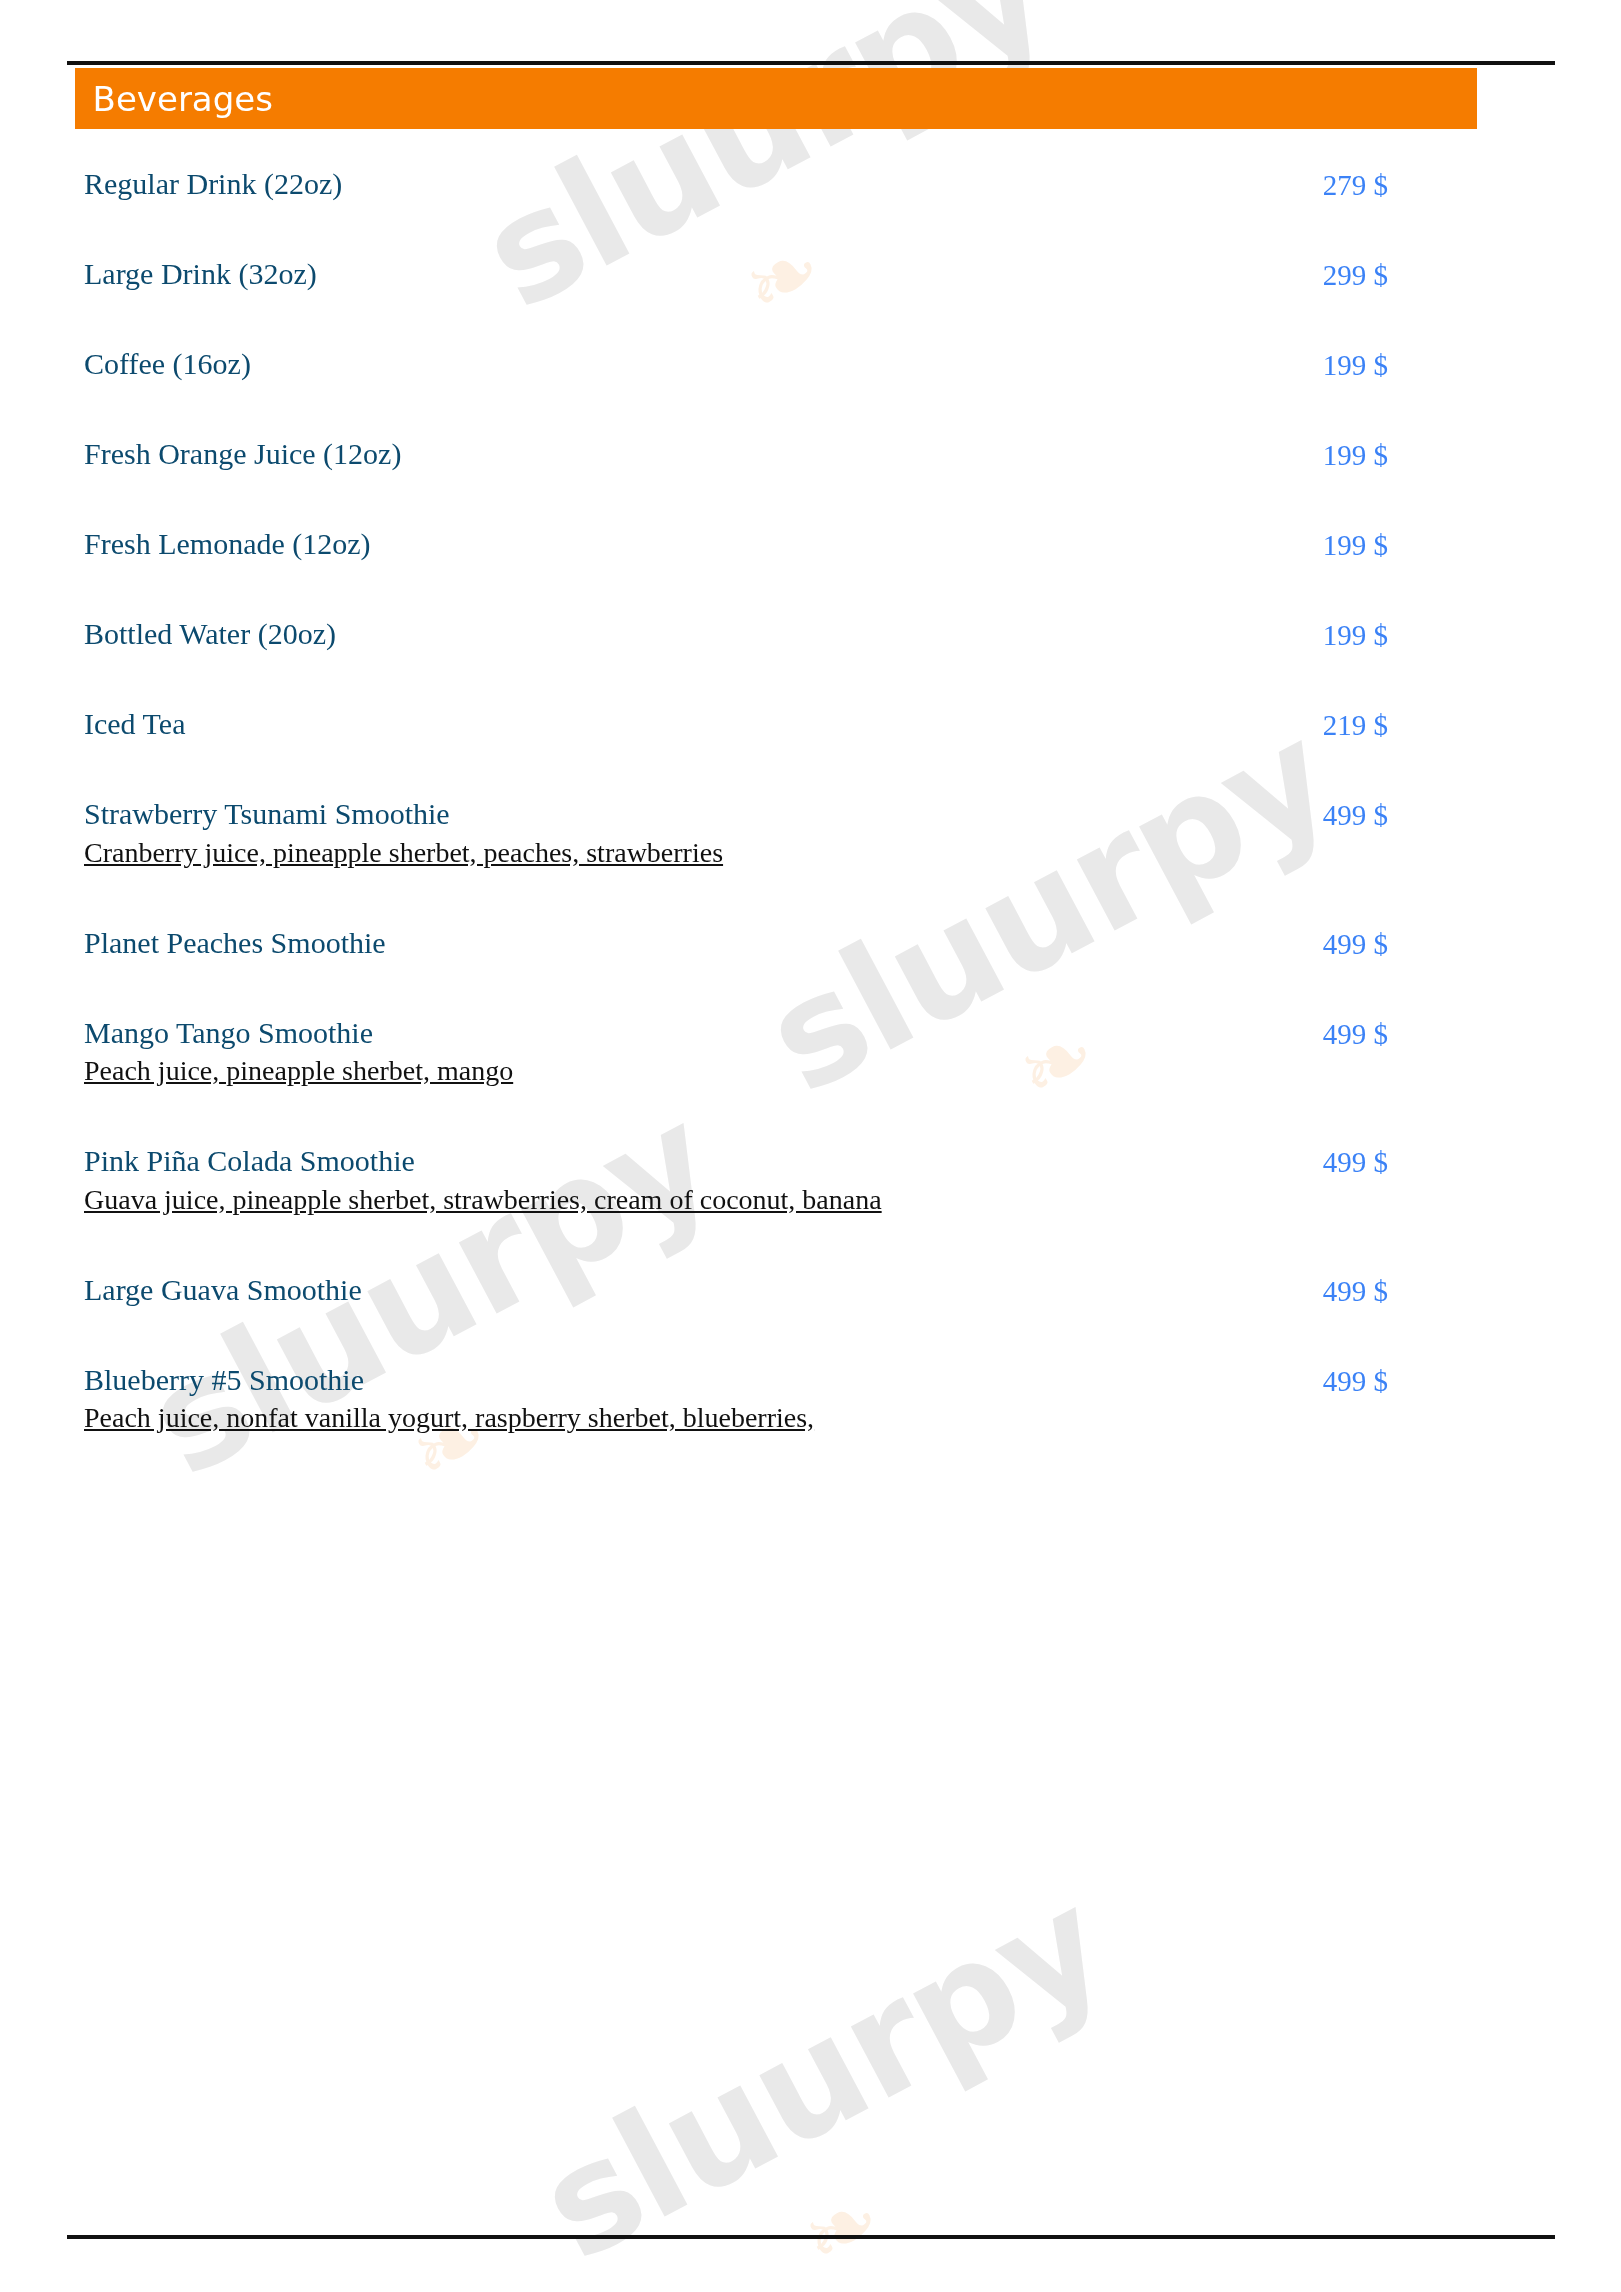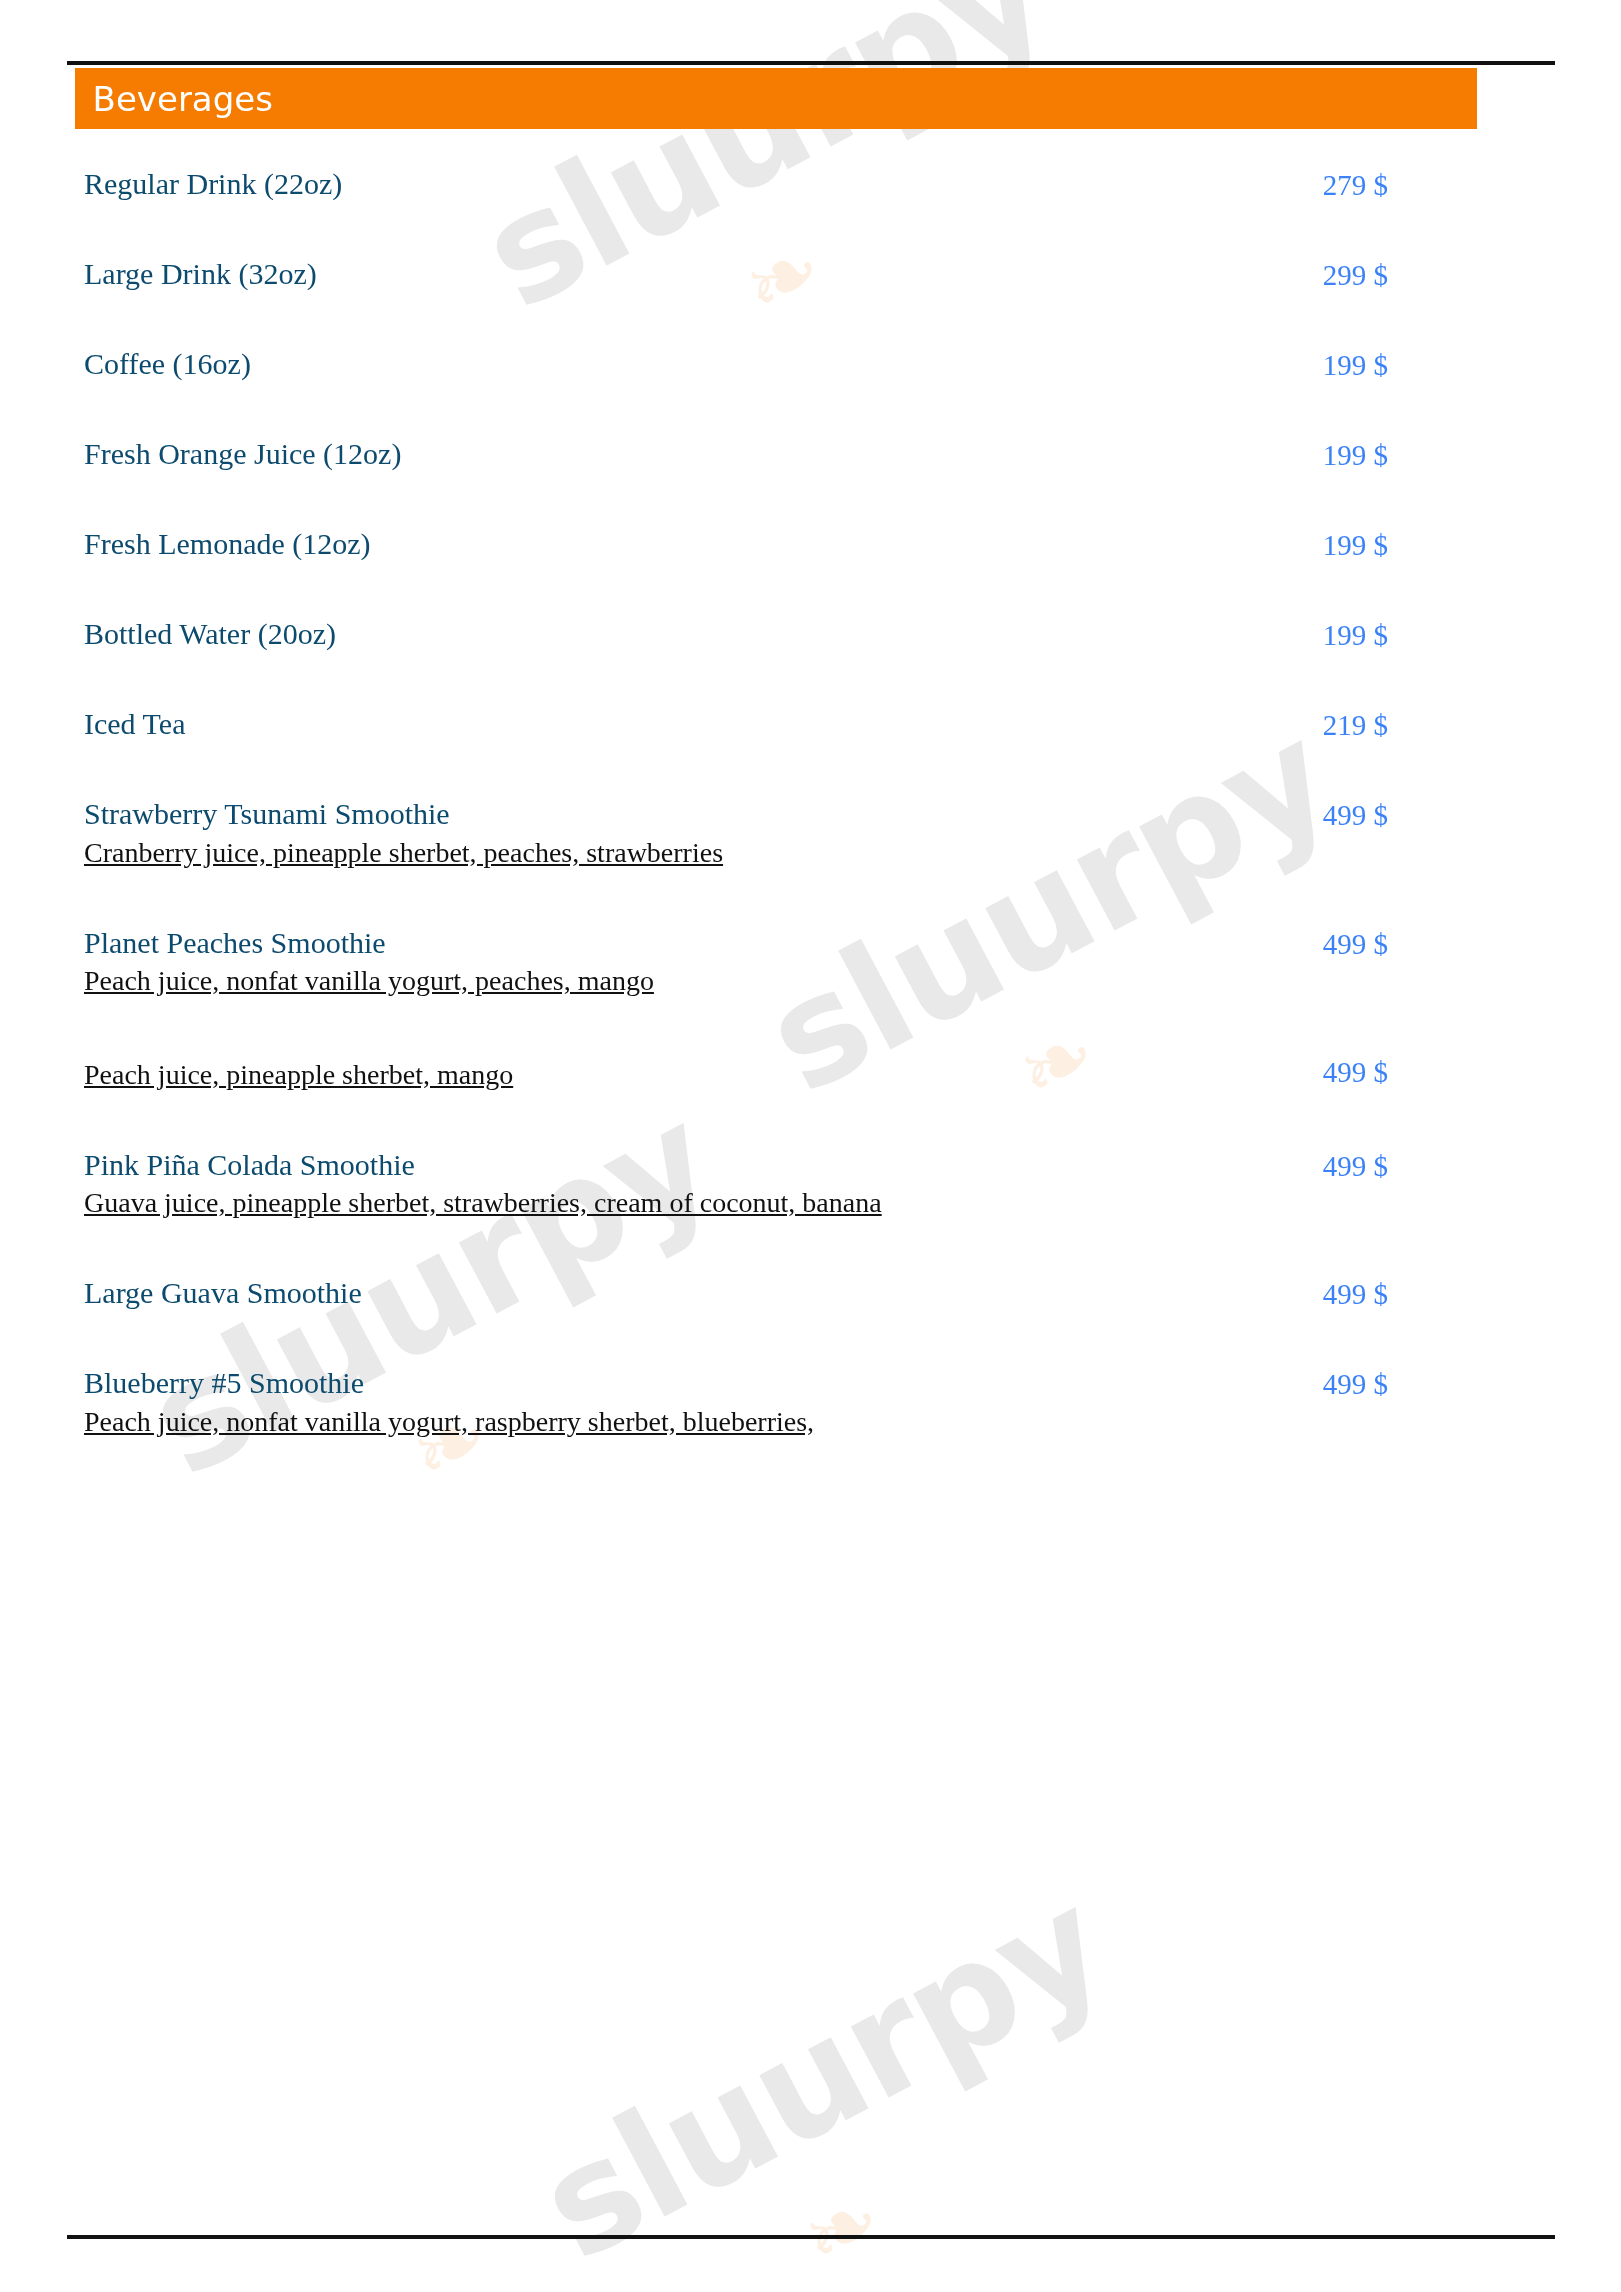--- a/index.html
+++ b/index.html
@@ -208,27 +208,27 @@
       <div class="item-left">
         <div class="item-name">Strawberry Tsunami Smoothie</div>
         <div class="item-desc">Cranberry juice, pineapple sherbet, peaches, strawberries</div>
       </div>
       <div class="item-price">499 $</div>
     </div>
 
     <div class="item">
       <div class="item-left">
         <div class="item-name">Planet Peaches Smoothie</div>
-        <div class="item-desc">Peach juice, nonfat vanilla yogurt, peaches, mango</div>
-      </div>
-      <div class="item-price">499 $</div>
-    </div>
-
-    <div class="item">
-      <div class="item-left">
+      </div>
+      <div class="item-price">499 $</div>
+    </div>
+
+    <div class="item">
+      <div class="item-left">
+        <div class="item-name">Mango Tango Smoothie</div>
         <div class="item-desc">Peach juice, pineapple sherbet, mango</div>
       </div>
       <div class="item-price">499 $</div>
     </div>
 
     <div class="item">
       <div class="item-left">
         <div class="item-name">Pink Piña Colada Smoothie</div>
         <div class="item-desc">Guava juice, pineapple sherbet, strawberries, cream of coconut, banana</div>
       </div>

